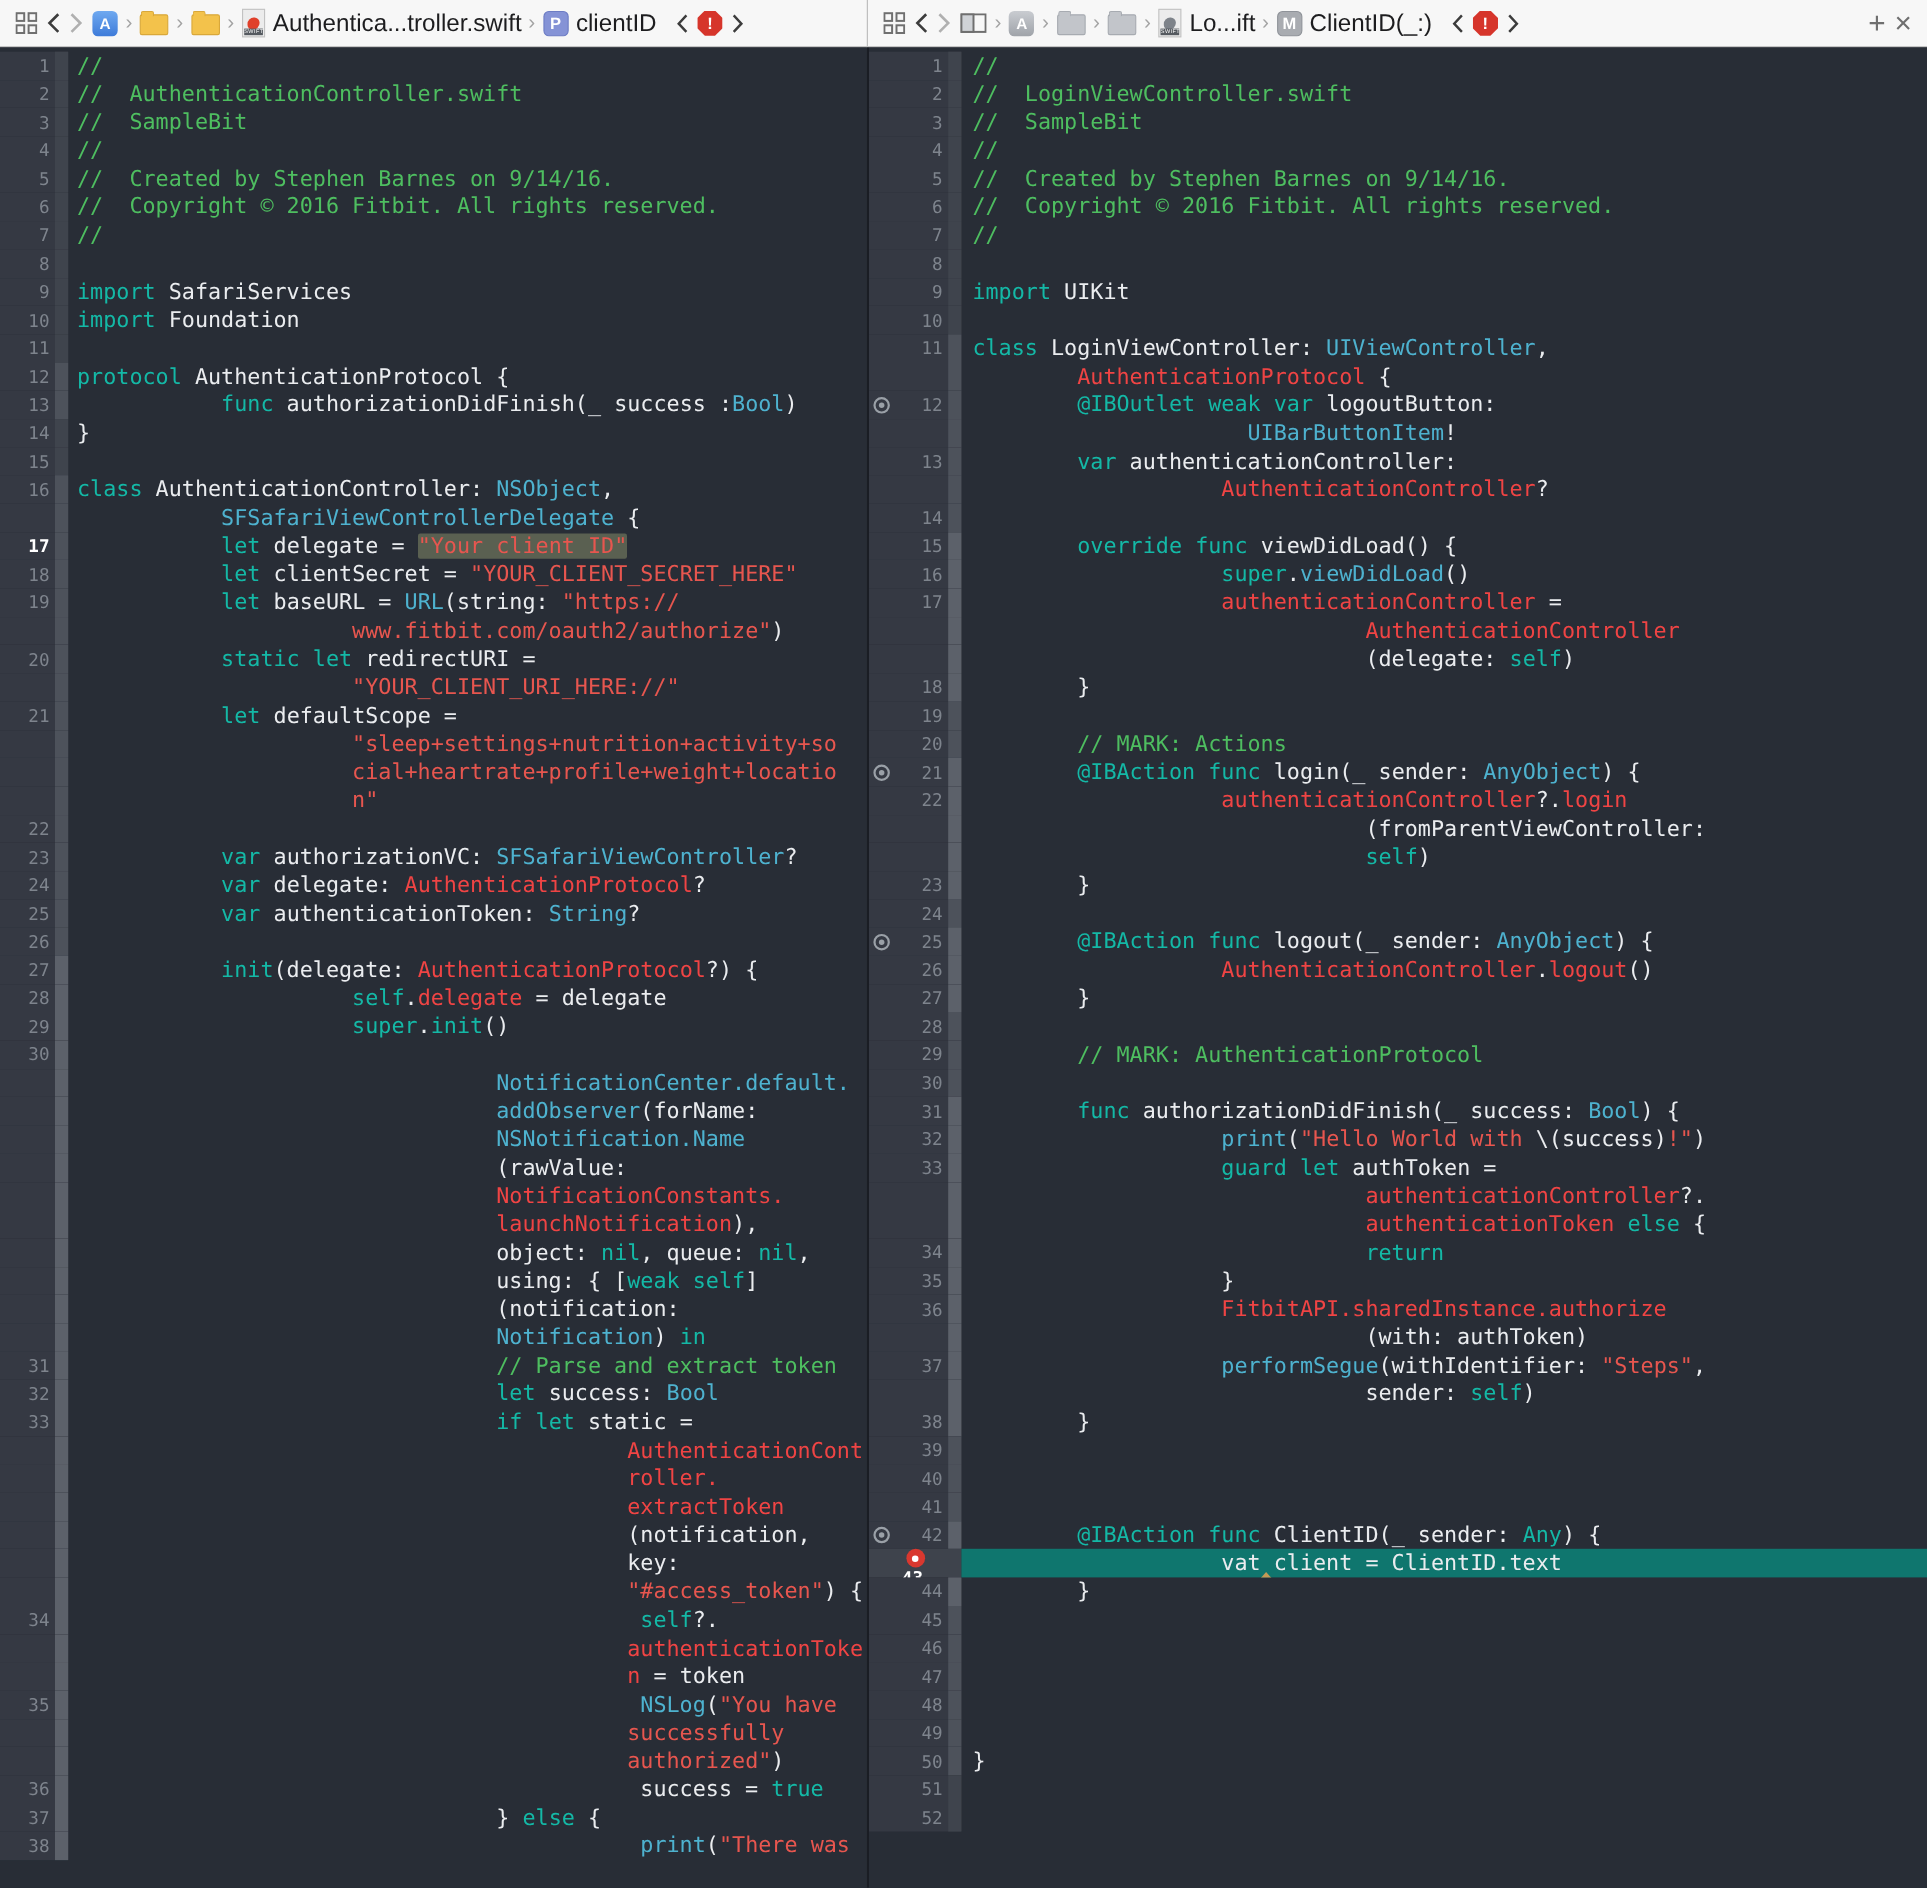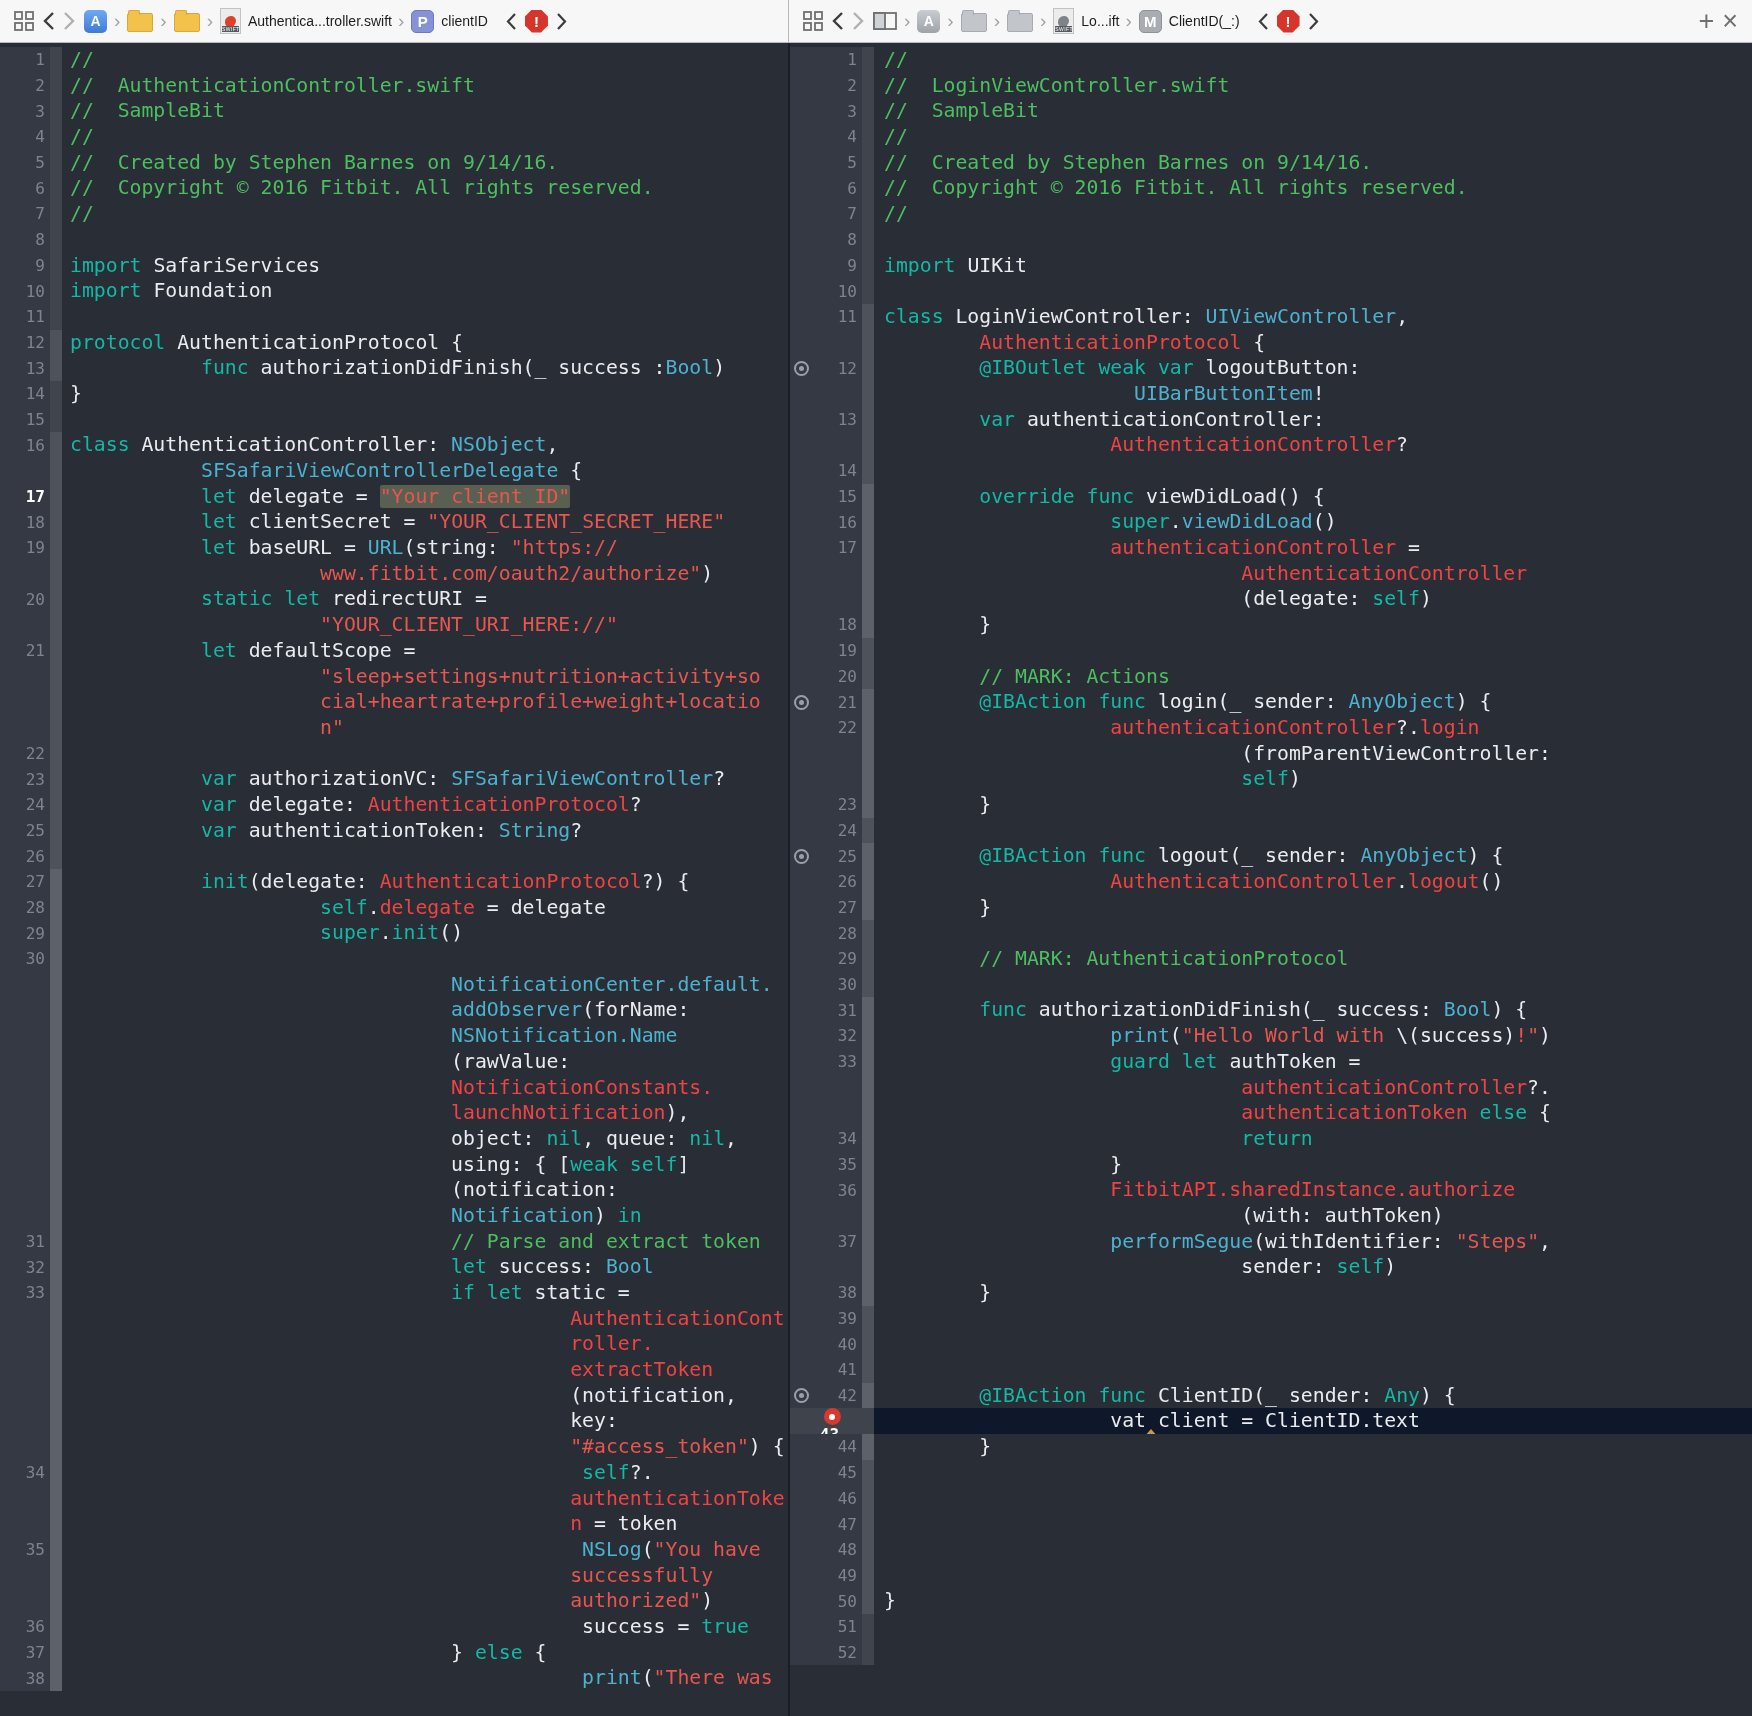--- a/index.html
+++ b/index.html
@@ -6,21 +6,21 @@
     font-family:"Liberation Sans", sans-serif;}
   
   #jumpbar{position:absolute;left:0;top:0;width:1752px;height:42px;background:#f7f7f7;
     border-bottom:1px solid #b9b9b9;display:flex;align-items:center;}
   .jb-half{display:flex;align-items:center;height:100%;}
   .jb-left{width:788px;padding-left:10px;box-sizing:border-box;}
   .jb-divider{width:1px;height:100%;background:#b9b9b9;}
   .jb-right{width:963px;padding:0 10px;box-sizing:border-box;}
   .jb-ic{display:inline-flex;align-items:center;justify-content:center;margin:0 4px;flex:0 0 auto;}
   .crumb-sep{color:#a3a3a3;font-size:19px;margin:0 3px;flex:0 0 auto;}
-  .jb-label{font-size:14px;color:#1d1d1f;white-space:nowrap;margin:0 3px;flex:0 0 auto;}
+  .jb-label{font-size:22px;color:#1d1d1f;white-space:nowrap;margin:0 3px;flex:0 0 auto;}
   .badge{width:23px;height:23px;border-radius:5px;display:inline-flex;align-items:center;
     justify-content:center;color:#fff;font-weight:bold;font-size:15px;flex:0 0 auto;}
   .badge-p{background:#8593d6;border:1px solid #6c7cc4;box-sizing:border-box;}
   .badge-m{background:#a9acb1;border:1px solid #8f9399;box-sizing:border-box;}
   .octagon{width:23px;height:23px;background:#d6352b;color:#fff;font-weight:bold;font-size:15px;
     display:inline-flex;align-items:center;justify-content:center;
     clip-path:polygon(30% 0,70% 0,100% 30%,100% 70%,70% 100%,30% 100%,0 70%,0 30%);}
   .appicon{width:23px;height:23px;border-radius:5px;display:inline-flex;align-items:center;
     justify-content:center;color:#fff;font-weight:bold;font-size:14px;
     background:linear-gradient(#6fa9f0,#3e7bd9);}
@@ -40,21 +40,21 @@
   .plusx{font-size:27px;color:#6f6f6f;line-height:20px;}
   .ml-auto{margin-left:auto;}
   
   #editor{position:absolute;left:0;top:43px;width:1752px;height:1673px;display:flex;}
   .pane{position:relative;height:100%;overflow:hidden;background:#282d36;}
   #pane-left{width:788px;}
   .vdivider{width:2px;background:#1a1d24;height:100%;}
   #pane-right{width:962px;}
   .rows{position:absolute;left:0;top:4px;right:0;}
   .row{display:flex;height:25.7px;align-items:stretch;}
-  .row.hl .code{background:#0f172a;}
+  .row.hl .code{background:#0f766e;}
   .row.hl .gut{background:#3e434c;flex-direction:column;}
   .gut{display:flex;align-items:center;background:#353943;flex:0 0 auto;}
   #pane-left .gut{width:62px;}
   #pane-right .gut{width:84px;}
   .mark{width:22px;display:inline-flex;align-items:center;justify-content:center;flex:0 0 auto;}
   .num{flex:1 1 auto;text-align:right;color:#7e848d;font-family:"DejaVu Sans Mono",monospace;
     font-size:16px;padding-right:5px;}
   .num.nw{color:#ffffff;font-weight:bold;}
   .rib{width:12px;flex:0 0 auto;background:#3f444d;height:100%;}
   .rib.r1{background:#4d525b;}

